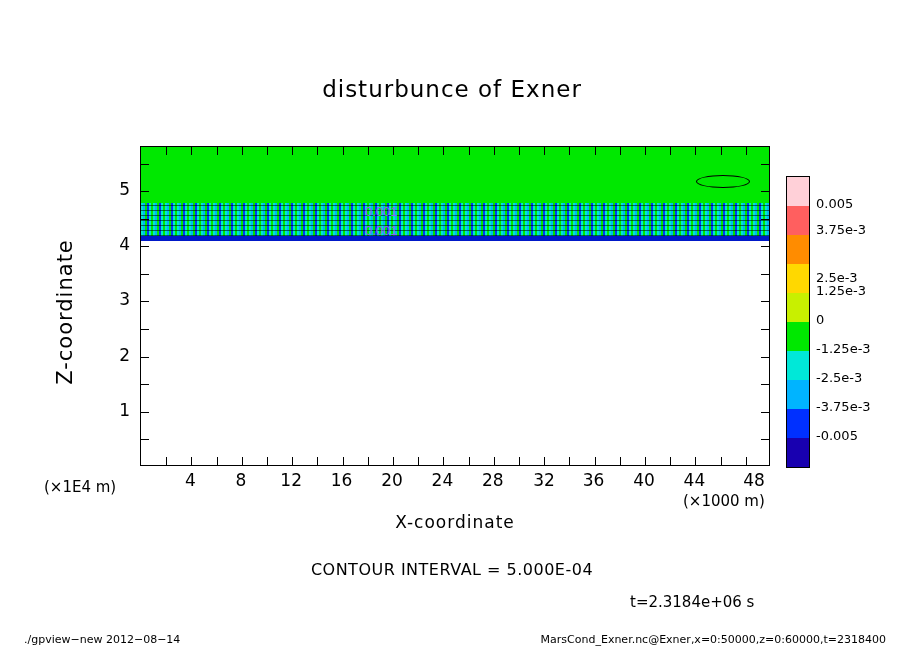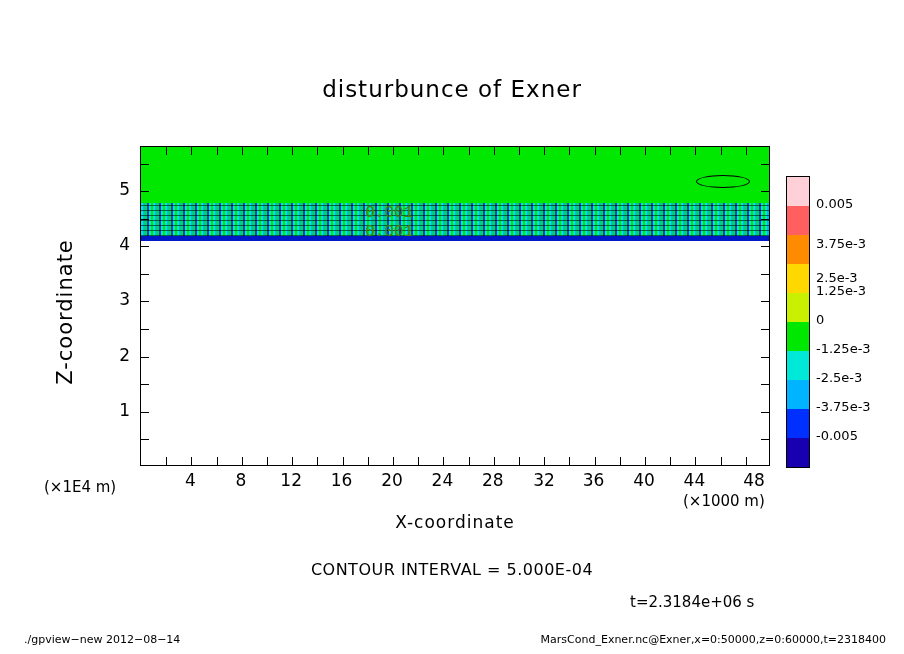--- a/index.html
+++ b/index.html
@@ -73,23 +73,23 @@
   #field-band-bottom {
     position: absolute;
     left: 0; width: 100%;
     top: 28.0%;
     height: 1.5%;
     background: #0018c8;
   }
 
   .contour-label {
     position: absolute;
-    font-size: 16px;
-    color: #4d7c0f;
-    font-family: Liberation Mono, monospace;
+    font-size: 13px;
+    color: #8b5cf6;
+    font-family: Liberation Sans, sans-serif;
   }
   #ellipse-marker {
     position: absolute;
     left: 555px; top: 28px;
     width: 52px; height: 11px;
     border: 1.3px solid #000;
     border-radius: 50%;
     background: transparent;
   }
 
@@ -314,21 +314,21 @@
     <div class="cb-cell" style="height: 29px; background: rgb(255, 216, 0);"></div>
     <div class="cb-cell" style="height: 29px; background: rgb(200, 240, 0);"></div>
     <div class="cb-cell" style="height: 29px; background: rgb(0, 232, 0);"></div>
     <div class="cb-cell" style="height: 29px; background: rgb(0, 232, 216);"></div>
     <div class="cb-cell" style="height: 29px; background: rgb(0, 180, 255);"></div>
     <div class="cb-cell" style="height: 29px; background: rgb(0, 48, 255);"></div>
     <div class="cb-cell" style="height: 29px; background: rgb(24, 0, 176);"></div>
   </div>
 <div id="colorbar-labels">
     <div class="cb-label" style="top: 196px;">0.005</div>
-    <div class="cb-label" style="top: 236px;">3.75e-3</div>
+    <div class="cb-label" style="top: 222px;">3.75e-3</div>
     <div class="cb-label" style="top: 270px;">2.5e-3</div>
     <div class="cb-label" style="top: 283px;">1.25e-3</div>
     <div class="cb-label" style="top: 312px;">0</div>
     <div class="cb-label" style="top: 341px;">-1.25e-3</div>
     <div class="cb-label" style="top: 370px;">-2.5e-3</div>
     <div class="cb-label" style="top: 399px;">-3.75e-3</div>
     <div class="cb-label" style="top: 428px;">-0.005</div>
   </div>
 
 <div class="abs" id="contour-interval">CONTOUR INTERVAL = 5.000E-04</div>

